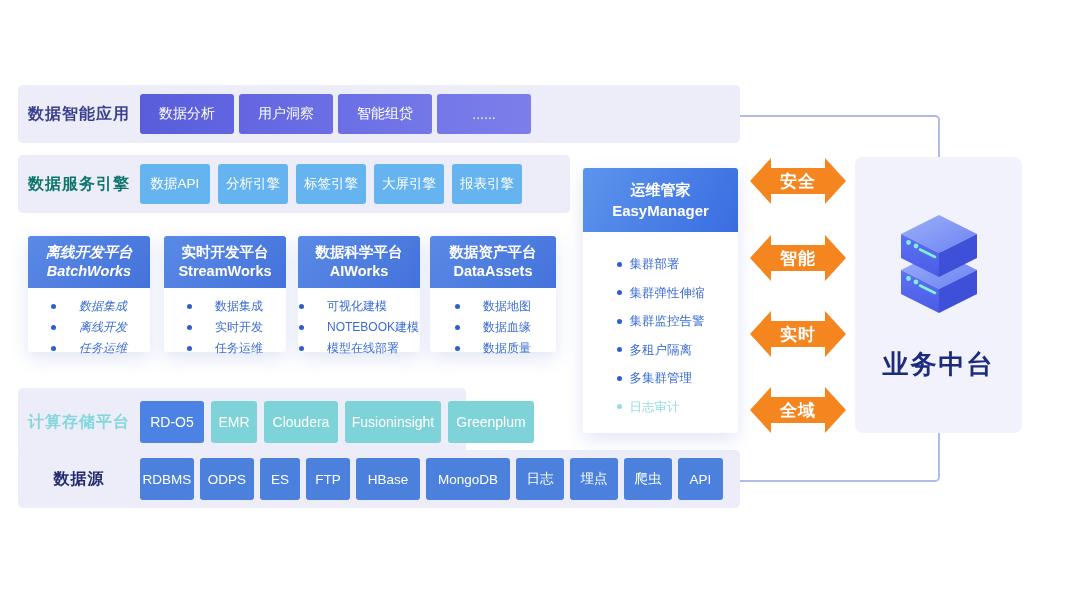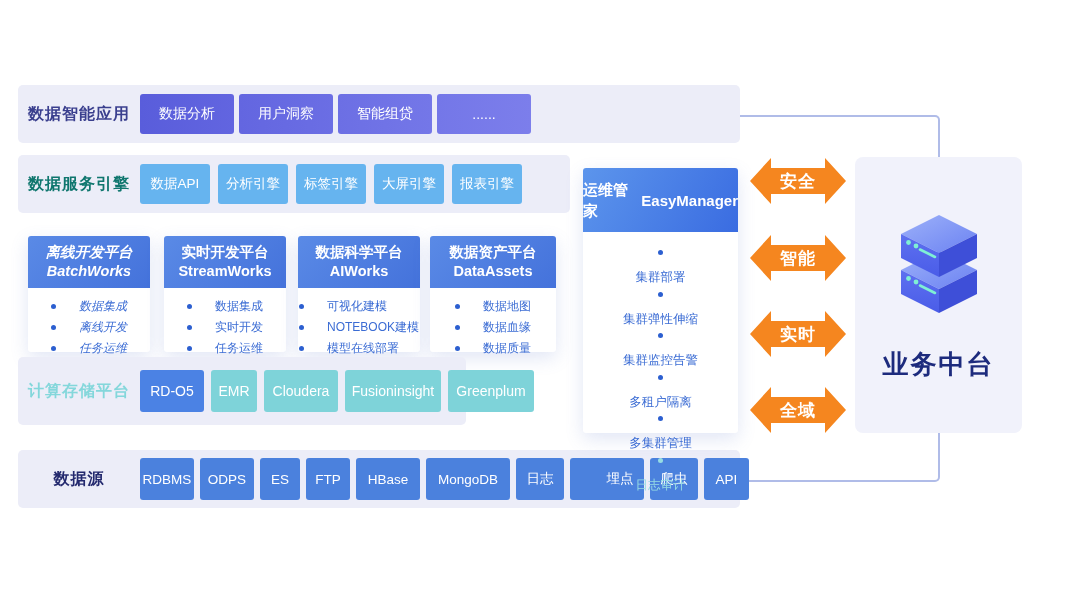--- a/index.html
+++ b/index.html
@@ -40,53 +40,53 @@
         box-shadow:0 6px 18px rgba(90,115,200,0.18);border-radius:3px;}
   .card-head{height:52px;background:linear-gradient(135deg,#5a8ae6,#4472db);color:#fff;
         display:flex;flex-direction:column;align-items:center;justify-content:center;
         font-weight:bold;font-size:14.5px;line-height:19px;border-radius:3px 3px 0 0;}
   .card-body{list-style:none;margin:8px auto 0;padding:0;width:fit-content;}
   .card-body li{display:flex;align-items:center;gap:23px;line-height:21px;
         font-size:12px;color:#3b6cd4;}
   .dot{width:5px;height:5px;border-radius:50%;background:#2c5fd0;flex:0 0 5px;}
 
   
-  .band-compute{top:357px;width:448px;height:68px;}
+  .band-compute{top:388px;width:448px;height:68px;}
   .band-compute .band-label{color:#84d7db;}
   .band-compute .btn{height:42px;margin-right:7px;font-size:14px;background:#7ed3d9;}
   .band-compute .btn:nth-child(1){width:64px;background:#4b82e4;}
   .band-compute .btn:nth-child(2){width:46px;}
   .band-compute .btn:nth-child(3){width:74px;}
   .band-compute .btn:nth-child(4){width:96px;}
   .band-compute .btn:nth-child(5){width:86px;}
 
   
   .band-sources{top:450px;width:722px;height:58px;}
   .band-sources .band-label{color:#23296e;}
   .band-sources .btn{height:42px;margin-right:6px;font-size:13.5px;background:#4b81dd;}
   .band-sources .btn:nth-child(1){width:54px;}
   .band-sources .btn:nth-child(2){width:54px;}
   .band-sources .btn:nth-child(3){width:40px;}
   .band-sources .btn:nth-child(4){width:44px;}
   .band-sources .btn:nth-child(5){width:64px;}
   .band-sources .btn:nth-child(6){width:84px;}
   .band-sources .btn:nth-child(7){width:48px;}
-  .band-sources .btn:nth-child(8){width:48px;padding-left:26px;}
+  .band-sources .btn:nth-child(8){width:48px;}
   .band-sources .btn:nth-child(9){width:48px;}
   .band-sources .btn:nth-child(10){width:45px;}
 
   
   .em-card{position:absolute;left:583px;top:168px;width:155px;height:265px;background:#fff;z-index:1;
         box-shadow:0 6px 18px rgba(90,115,200,0.18);border-radius:3px;}
   .em-head{height:64px;background:linear-gradient(120deg,#5c95ec,#3a6ce1);color:#fff;
-        display:flex;align-items:center;justify-content:center;
+        display:flex;flex-direction:column;align-items:center;justify-content:center;
         font-weight:bold;font-size:15px;line-height:21px;border-radius:3px 3px 0 0;}
   .em-body{list-style:none;margin:18px auto 0;padding:0;width:fit-content;}
   .em-body li{display:flex;align-items:center;gap:8px;line-height:28.5px;
-        font-size:12.5px;color:#3b6cd4;flex-direction:column;}
+        font-size:12.5px;color:#3b6cd4;}
   .em-body li:last-child{color:#96dce3;}
   .em-body li:last-child .dot{background:#96dce3;}
 
   
   .arrow{position:absolute;left:750px;width:96px;height:46px;z-index:1;}
   .arrow svg{position:absolute;left:0;top:0;}
   .arrow span{position:absolute;inset:0;display:flex;align-items:center;justify-content:center;
         color:#fff;font-weight:bold;font-size:17px;letter-spacing:1px;}
   .arrow-1{top:158px;} .arrow-2{top:235px;} .arrow-3{top:311px;} .arrow-4{top:387px;}
 

